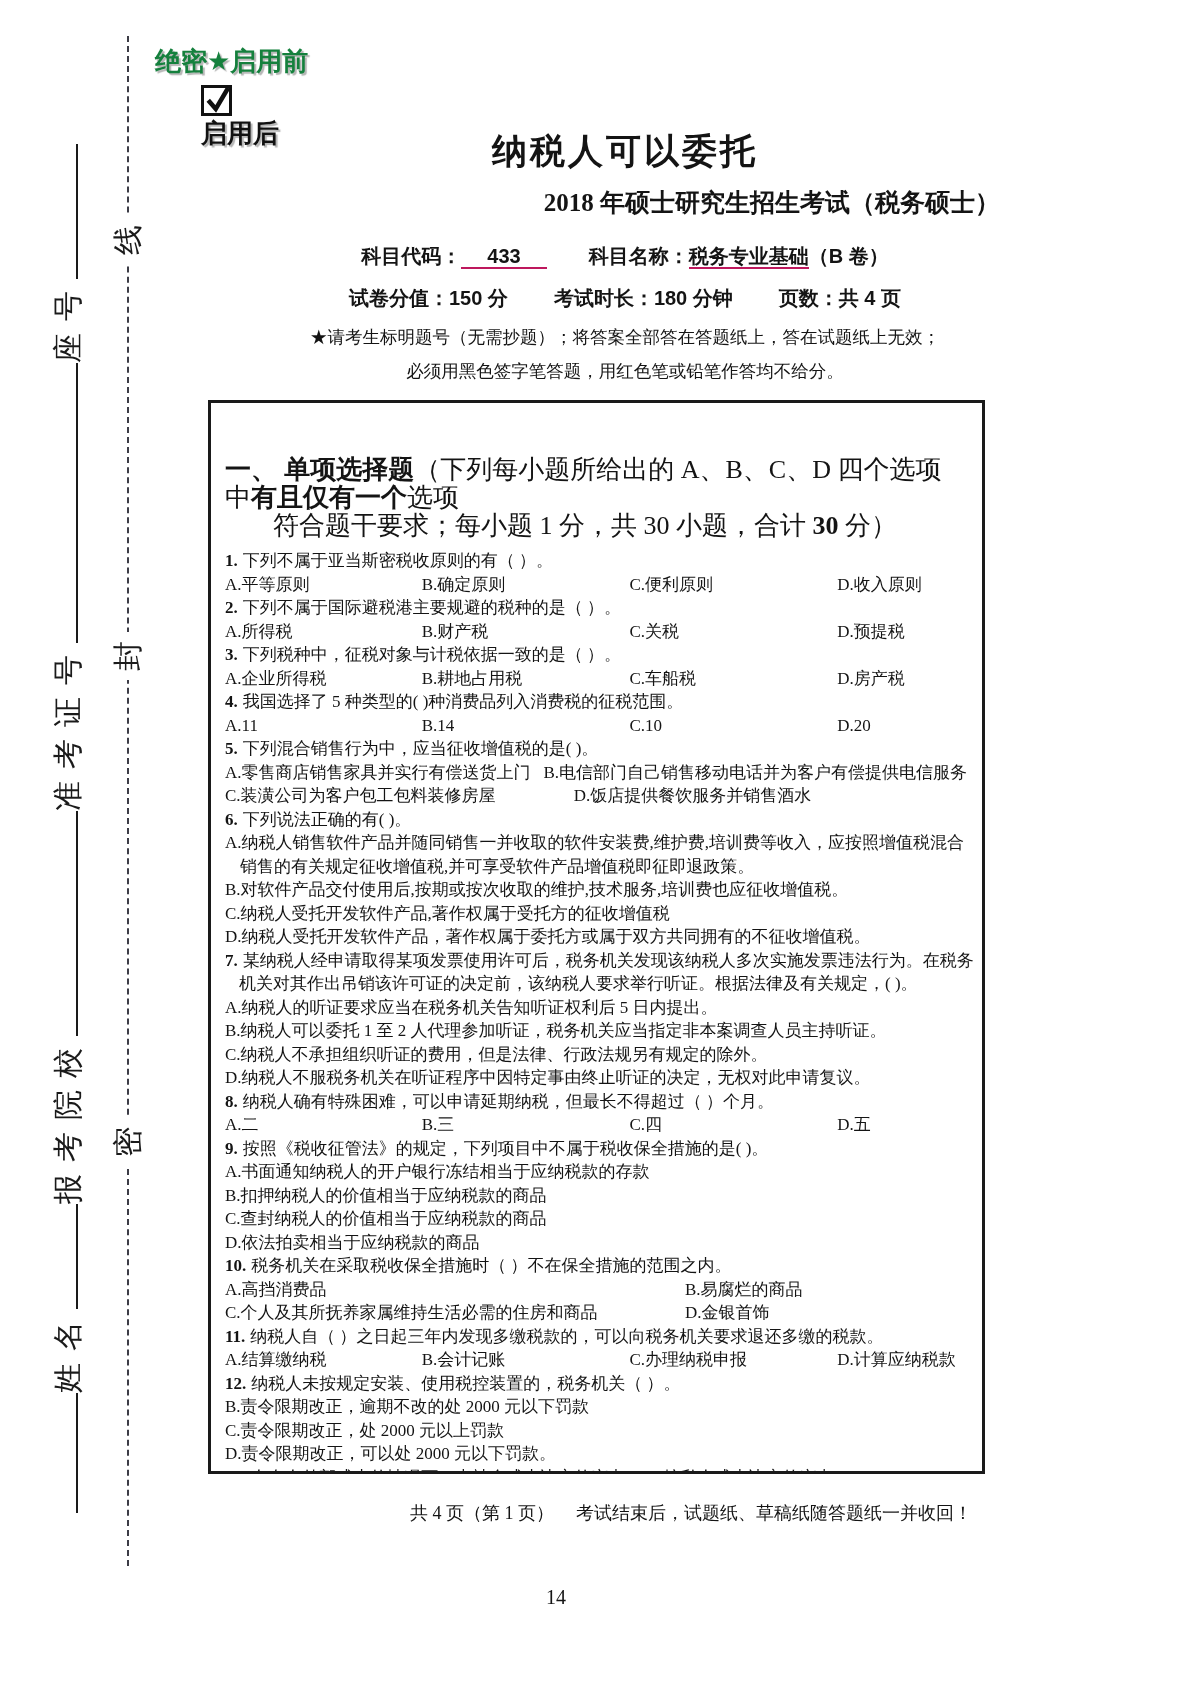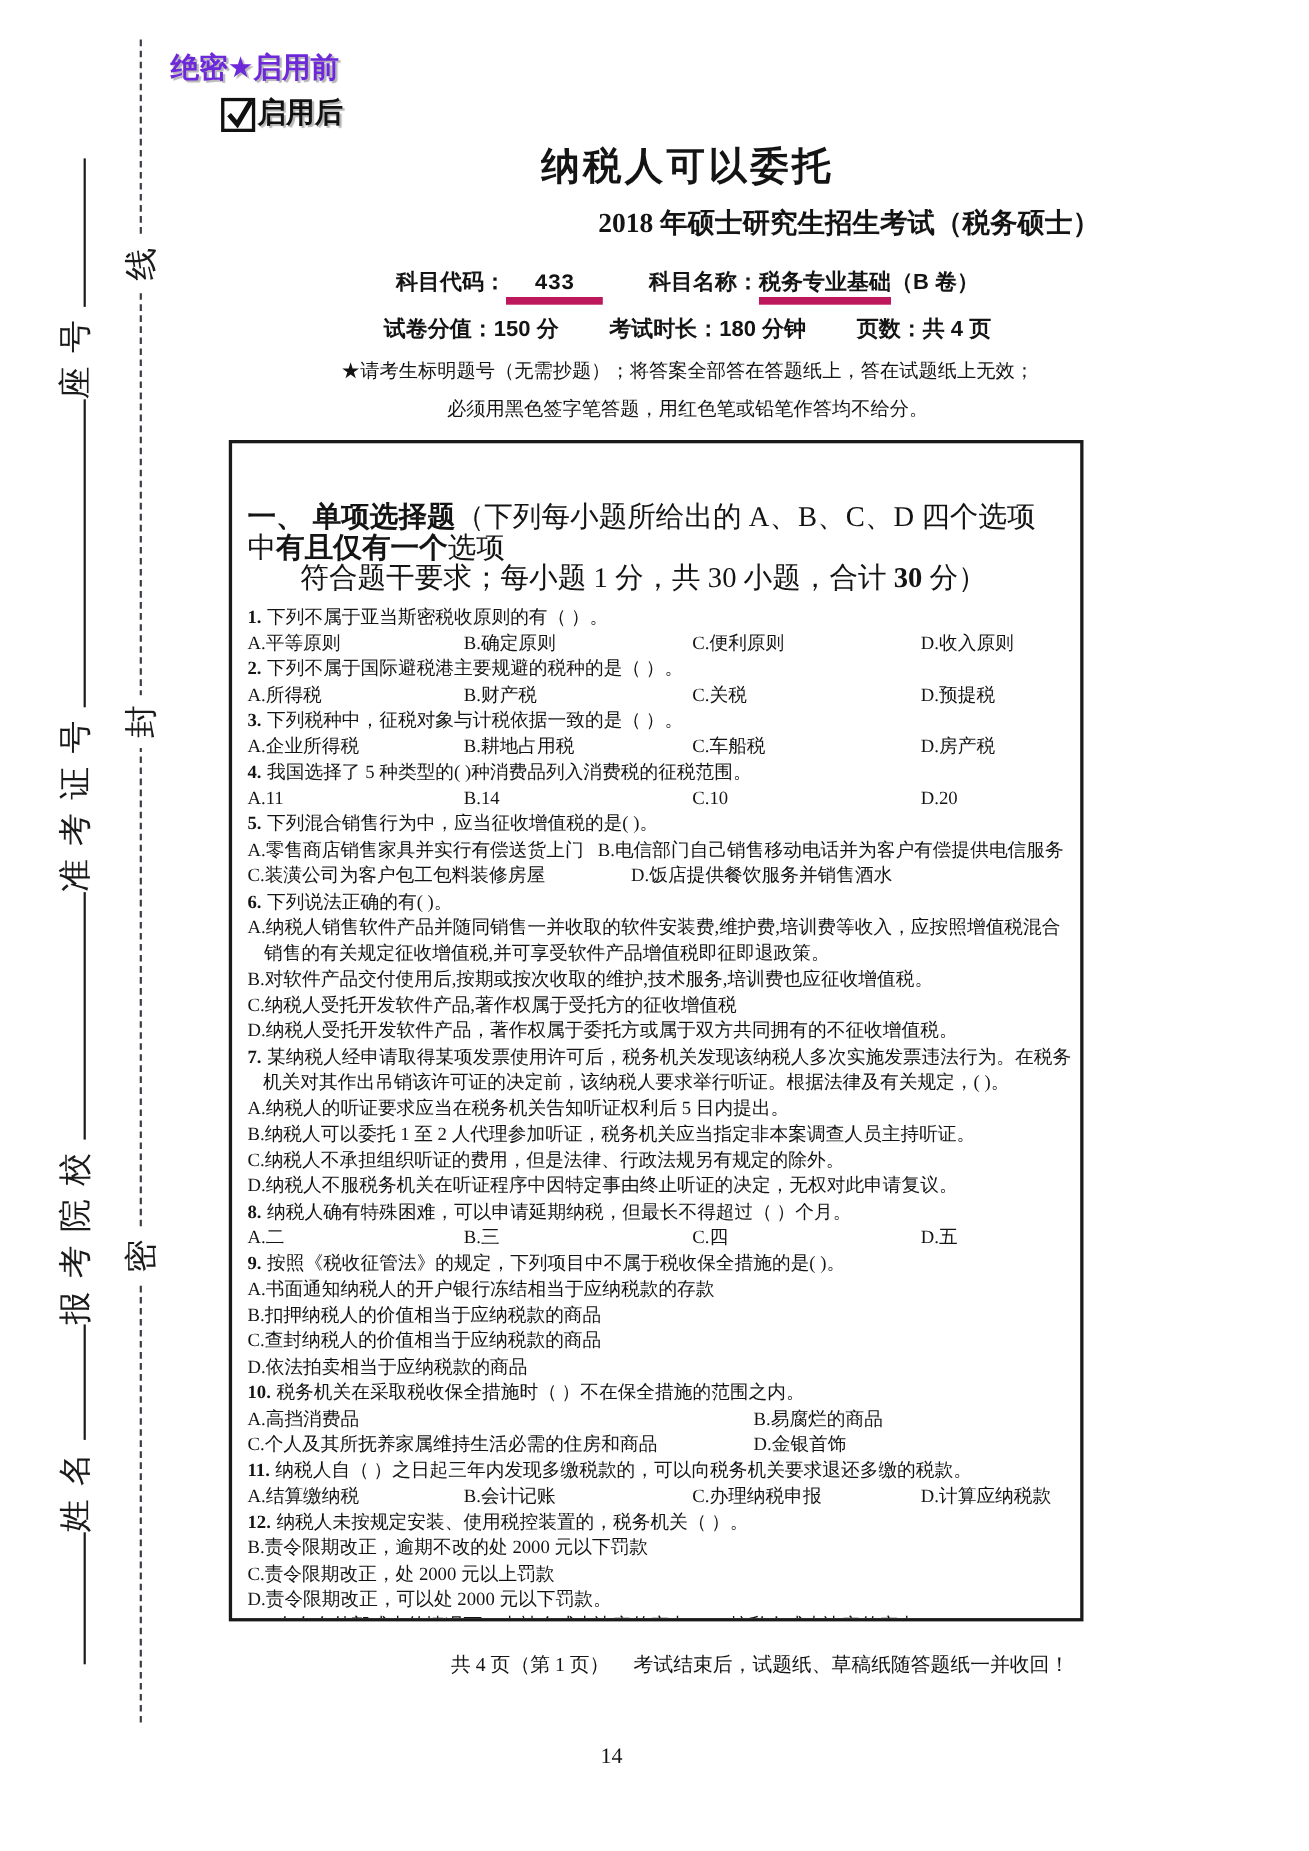--- a/index.html
+++ b/index.html
@@ -14,35 +14,35 @@
   .w1{width:120px}.w2{width:105px}.w3{width:225px}.w4{width:280px}.w5{width:135px}
   .dash-line{position:absolute;left:127px;top:36px;height:1530px;width:0;
       border-left:2px dashed #3c3c46;}
   .seal-char{position:absolute;left:104px;width:48px;height:48px;display:flex;
       align-items:center;justify-content:center;transform:rotate(-90deg);
       font-size:30px;background:#fff;color:#1a1a1a;z-index:2;}
   .sc-top{top:216px}.sc-mid{top:632px}.sc-bot{top:1118px}
 
   
   .secrecy{position:absolute;left:155px;top:44px;font-family:"Liberation Sans","DejaVu Sans",sans-serif;}
-  .sec-line1{font-size:26px;font-weight:bold;color:#6d28d9;text-shadow:2px 2px 1px #b5b5b5;}
+  .sec-line1{font-size:26px;font-weight:bold;color:#15803d;text-shadow:2px 2px 1px #b5b5b5;}
   .sec-line2{margin-top:6px;margin-left:46px;font-size:26px;font-weight:bold;color:#111;
-      text-shadow:2px 2px 1px #b5b5b5;display:flex;align-items:flex-end;}
+      text-shadow:2px 2px 1px #b5b5b5;display:flex;align-items:flex-start;flex-direction:column;}
   .cb{display:inline-block;width:25px;height:25px;border:3px solid #111;margin-right:2px;
       position:relative;background:#fff;}
   .cb svg{position:absolute;left:-2px;top:-4px;}
 
   
   .head-wrap{position:absolute;left:250px;top:0;width:750px;text-align:center;}
   .univ{position:absolute;left:0;width:100%;top:128px;font-size:35px;font-weight:bold;letter-spacing:3px;}
   .subtitle{position:absolute;left:0;width:100%;top:186px;font-size:25px;font-weight:bold;text-align:right;}
   .meta1,.meta2{position:absolute;left:0;width:100%;font-size:20px;font-weight:bold;
       font-family:"Liberation Sans","DejaVu Sans",sans-serif;white-space:nowrap;}
   .meta1{top:243px}.meta2{top:285px}
-  .u{border-bottom:7px solid #be185d;font-family:Liberation Mono, monospace;}
+  .u{border-bottom:2px solid #be185d;}
   .codeval{padding:0 26px;}
   .mgap{display:inline-block;width:42px;}
   .mgap2{display:inline-block;width:46px;}
   .note1,.note2{position:absolute;left:0;width:100%;font-size:17.5px;}
   .note1{top:325px}.note2{top:359px}
 
   
   .qbox{position:absolute;left:208px;top:400px;width:777px;height:1074px;
       border:3px solid #1a1a1a;box-sizing:border-box;padding:13px 15px 0 14px;overflow:hidden;}
   .sec-head{font-size:26px;line-height:28px;margin-top:39px;}

